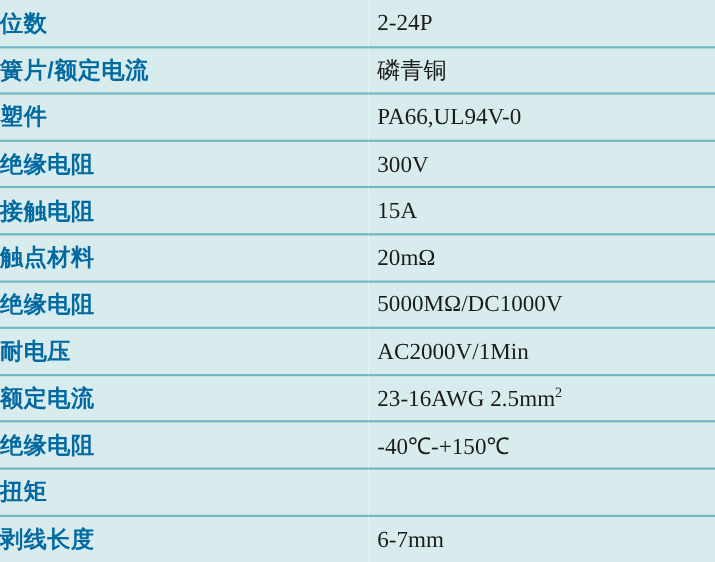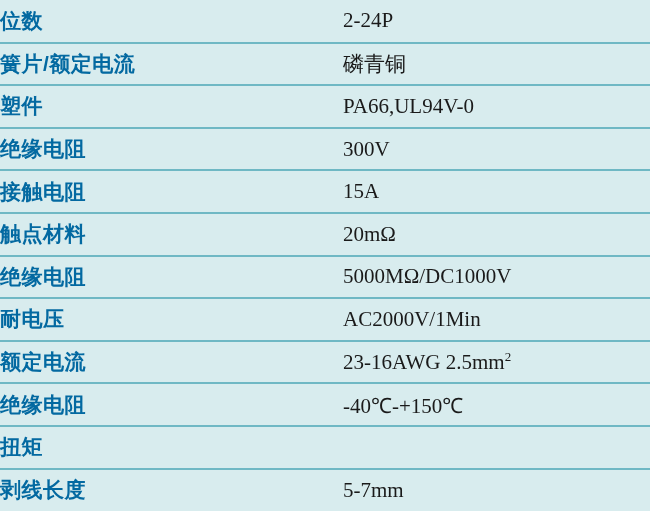--- a/index.html
+++ b/index.html
@@ -101,16 +101,16 @@
     <tr>
       <td class="label-cell">绝缘电阻</td>
       <td class="value-cell"><span class="main-val">-40℃-+150℃</span><span class="sup"></span></td>
     </tr>
     <tr>
       <td class="label-cell">扭矩</td>
       <td class="value-cell"><span class="main-val"></span><span class="sup"></span></td>
     </tr>
     <tr>
       <td class="label-cell">剥线长度</td>
-      <td class="value-cell"><span class="main-val">5-7mm</span><span class="sup"></span></td>
+      <td class="value-cell"><span class="main-val">6-7mm</span><span class="sup"></span></td>
     </tr>
   </tbody>
 </table>
 
 </body></html>

